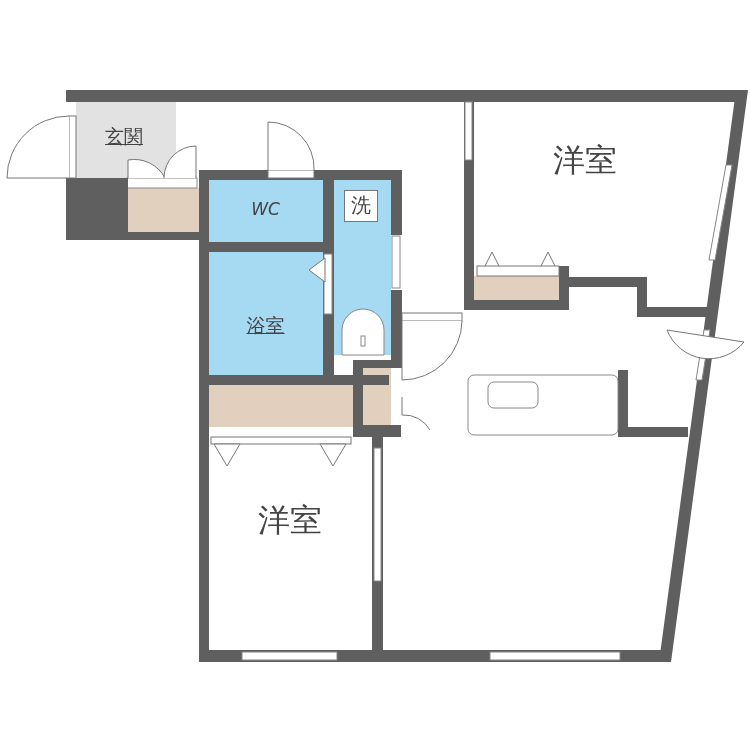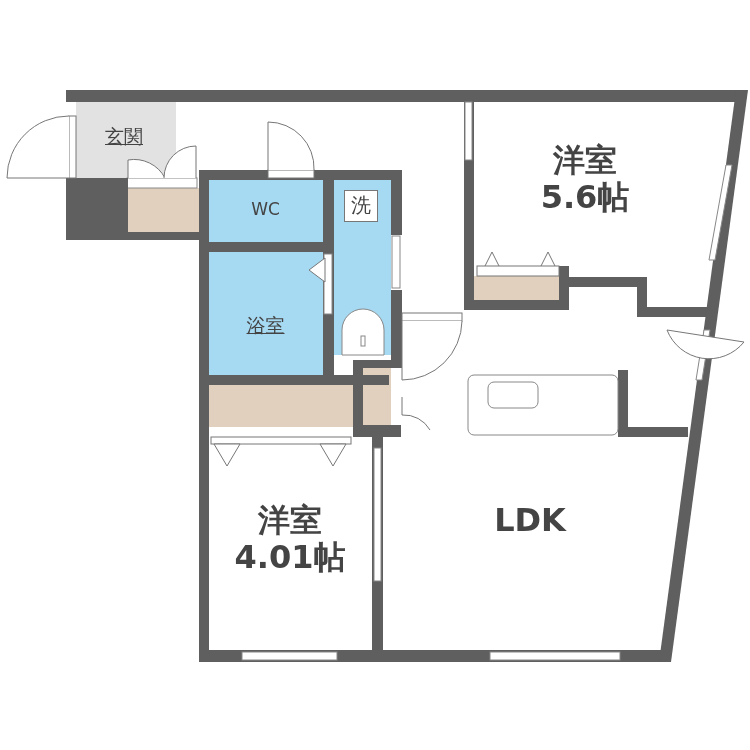--- a/index.html
+++ b/index.html
@@ -1,20 +1,20 @@
 <!DOCTYPE html>
 <html><head>
 <meta charset="utf-8">
 <style>
   html, body { margin: 0; padding: 0; background: #ffffff; }
   body { width: 750px; height: 750px; position: relative; overflow: hidden; font-family: "DejaVu Sans", "Liberation Sans", sans-serif; }
   svg { position: absolute; left: 0; top: 0; }
   .room-label { position: absolute; color: #444444; text-align: center; font-family: "DejaVu Sans", sans-serif; line-height: 1.15; }
   .lbl-small { font-size: 19px; text-decoration: underline; }
-  .lbl-big { font-size: 32px; font-weight: bold; }
+  .lbl-big { font-size: 32px; }
   .lbl-wc { font-size: 17px; }
   .wash-box { position: absolute; background: #ffffff; border: 1px solid #777; color: #444; font-size: 20px; text-align: center; line-height: 28px; width: 32px; height: 30px; }
 </style>
 </head>
 <body>
 
 <svg width="750" height="750" viewBox="0 0 750 750">
 
   <rect x="76" y="100" width="100" height="78" fill="#e2e2e2"></rect>
 
@@ -101,27 +101,24 @@
   </g>
 
   <rect x="468" y="375" width="150" height="60" rx="6" fill="#fff" stroke="#888" stroke-width="1"></rect>
   <rect x="488" y="382" width="50" height="26" rx="6" fill="#fff" stroke="#888" stroke-width="1"></rect>
 
   <path d="M342,355 L342,330 A18,18 0 0 1 384,330 L384,355 Z" fill="#fff" stroke="#888" stroke-width="1"></path>
   <rect x="361" y="336" width="4" height="10" fill="#fff" stroke="#888" stroke-width="1"></rect>
 </svg>
 
 <div class="room-label lbl-small" style="left:94px;top:126px;width:60px;">玄関</div>
-<div class="room-label lbl-wc" style="left:208px;top:200px;width:115px;">WC</div>
+<div class="room-label lbl-wc" style="left:208px;top:200px;width:115px;font-style:italic;">WC</div>
 <div class="wash-box" style="left:344px;top:190px;">洗</div>
 <div class="room-label lbl-small" style="left:208px;top:315px;width:115px;">浴室</div>
 
 <div class="room-label lbl-big" style="left:510px;top:142px;width:150px;">
   <div>洋室</div>
-  <div>5.6帖</div>
 </div>
 <div class="room-label lbl-big" style="left:210px;top:502px;width:160px;">
   <div>洋室</div>
-  <div>4.01帖</div>
 </div>
 <div class="room-label lbl-big" style="left:430px;top:502px;width:200px;">
-  <div>LDK</div>
 </div>
 
 </body></html>

